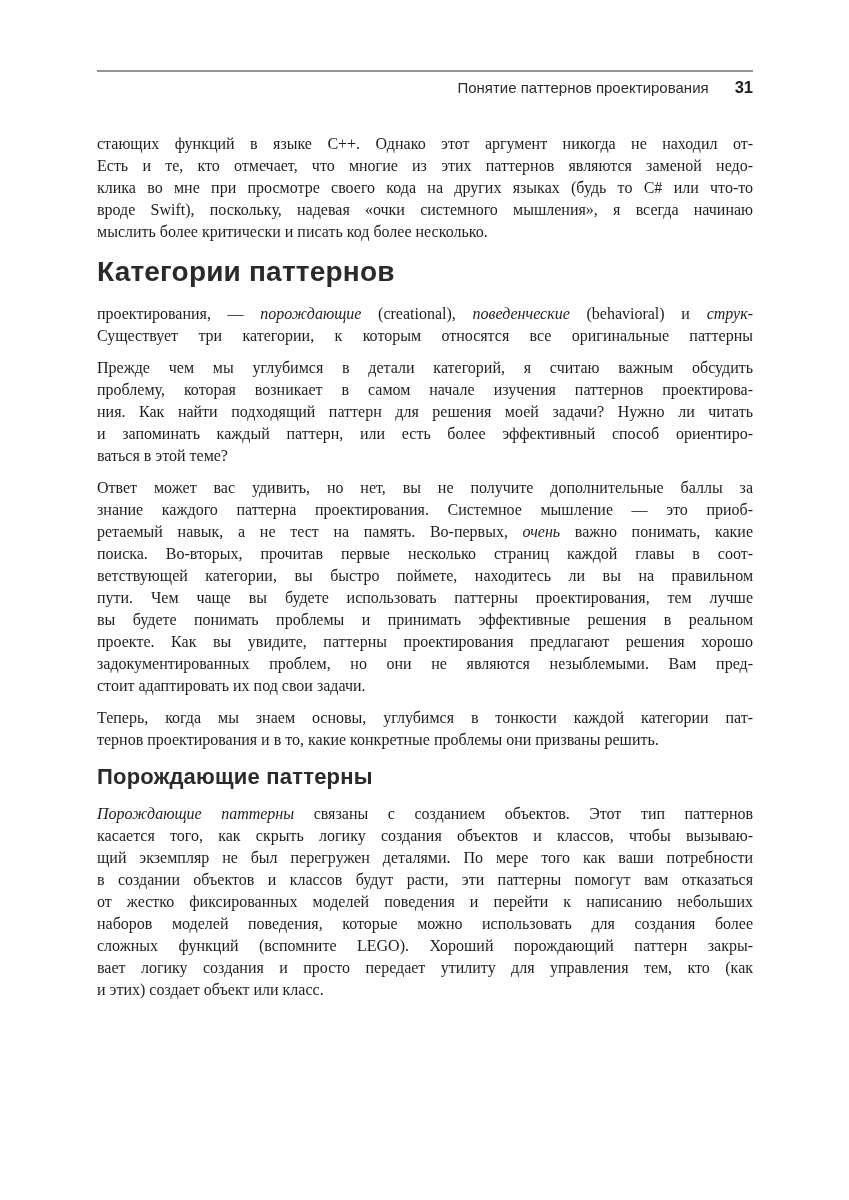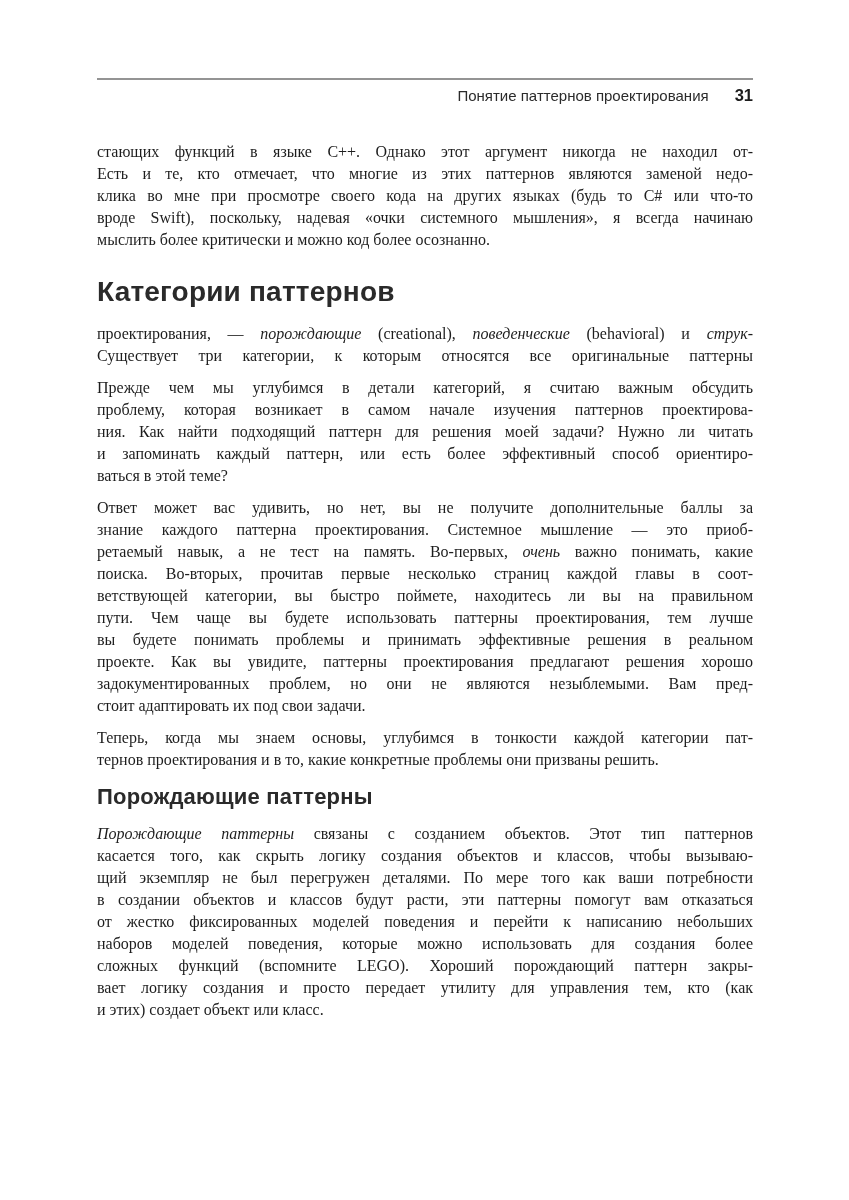--- a/index.html
+++ b/index.html
@@ -11,21 +11,21 @@
   .page {
     position: relative;
     width: 849px;
     height: 1200px;
     background: #ffffff;
     overflow: hidden;
   }
   .content {
     position: absolute;
     left: 97px;
-    top: 12px;
+    top: 4px;
     width: 656px;
   }
   .rule {
     margin-top: 66px;
     height: 2px;
     background: #949494;
   }
   .running-head {
     margin-top: 6px;
     text-align: right;
@@ -60,21 +60,21 @@
   }
   .em {
     font-style: italic;
   }
   .heading1 {
     font-family: "Liberation Sans", sans-serif;
     font-weight: 700;
     font-size: 28px;
     line-height: 34px;
     color: #2a2a2a;
-    margin-top: 24px;
+    margin-top: 12px;
     margin-bottom: 14px;
     letter-spacing: 0.2px;
   }
   .heading2 {
     font-family: "Liberation Sans", sans-serif;
     font-weight: 700;
     font-size: 22px;
     line-height: 28px;
     color: #2a2a2a;
     margin-top: 12px;
@@ -90,21 +90,21 @@
     <div class="rule"></div>
     <div class="running-head">
       <span>Понятие паттернов проектирования</span><span class="page-num">31</span>
     </div>
     <div class="body-text">
         <div class="paragraph">
           <div class="line"><span>стающих функций в языке C++. Однако этот аргумент никогда не находил от-</span></div>
           <div class="line"><span>Есть и те, кто отмечает, что многие из этих паттернов являются заменой недо-</span></div>
           <div class="line"><span>клика во мне при просмотре своего кода на других языках (будь то C# или что-то</span></div>
           <div class="line"><span>вроде Swift), поскольку, надевая «очки системного мышления», я всегда начинаю</span></div>
-          <div class="line last"><span>мыслить более критически и можно код более осознанно.</span></div>
+          <div class="line last"><span>мыслить более критически и писать код более несколько.</span></div>
         </div>
         <div class="heading1">Категории паттернов</div>
         <div class="paragraph">
           <div class="line"><span>проектирования, — </span><span class="em">порождающие</span><span> (creational), </span><span class="em">поведенческие</span><span> (behavioral) и </span><span class="em">струк-</span></div>
           <div class="line"><span>Существует три категории, к которым относятся все оригинальные паттерны</span></div>
         </div>
         <div class="paragraph">
           <div class="line"><span>Прежде чем мы углубимся в детали категорий, я считаю важным обсудить</span></div>
           <div class="line"><span>проблему, которая возникает в самом начале изучения паттернов проектирова-</span></div>
           <div class="line"><span>ния. Как найти подходящий паттерн для решения моей задачи? Нужно ли читать</span></div>

